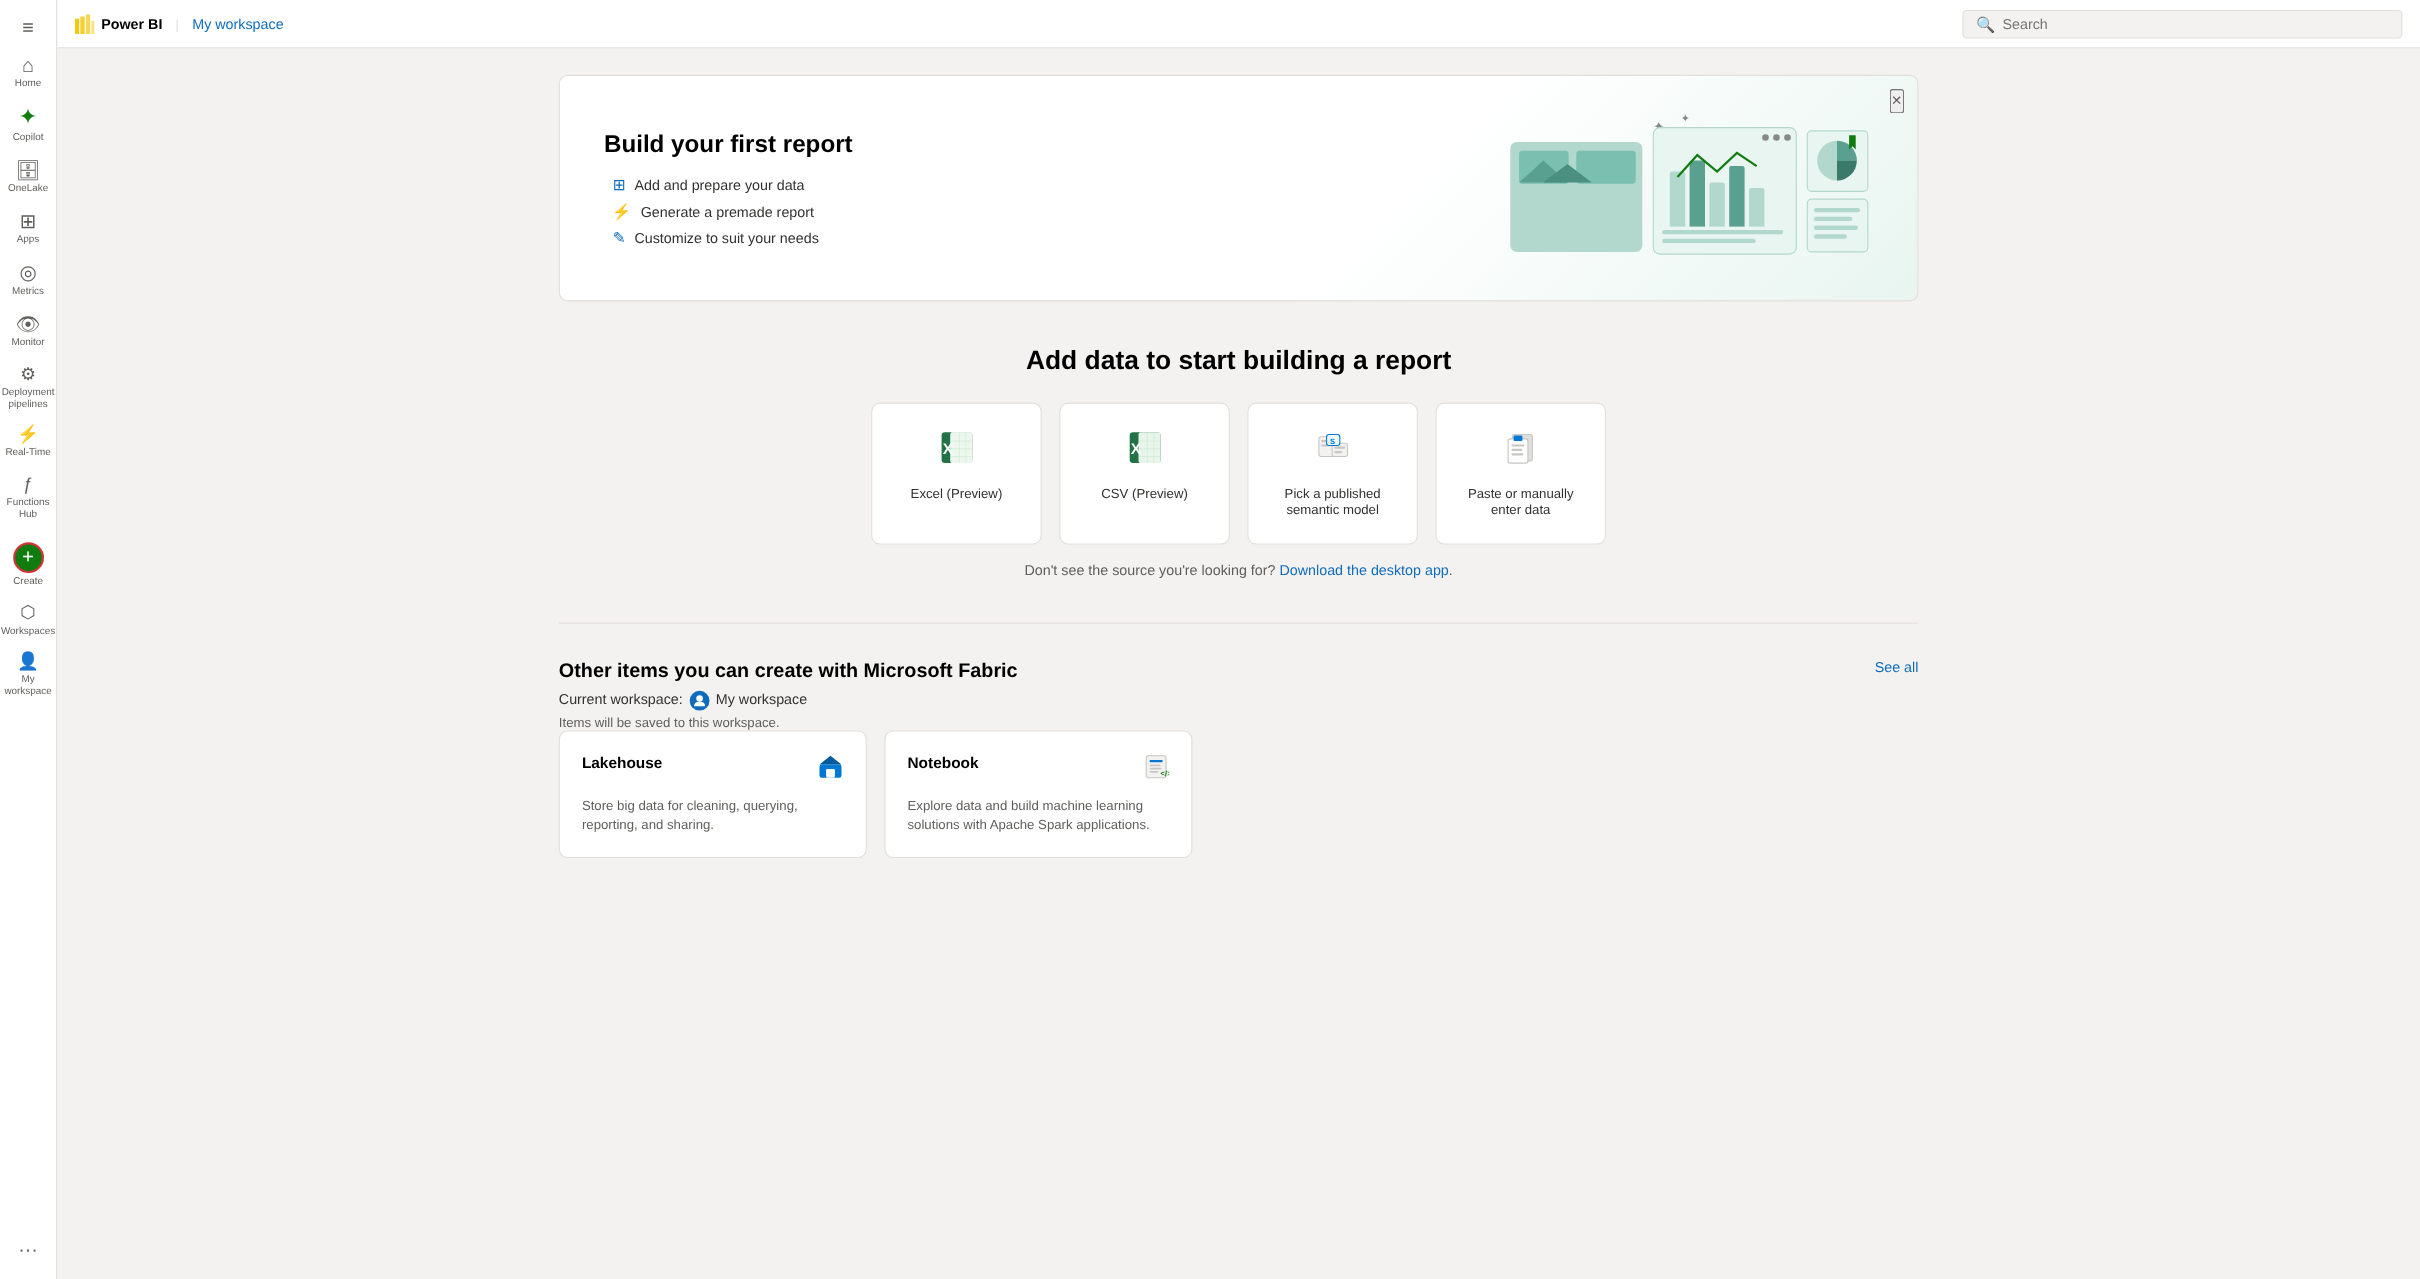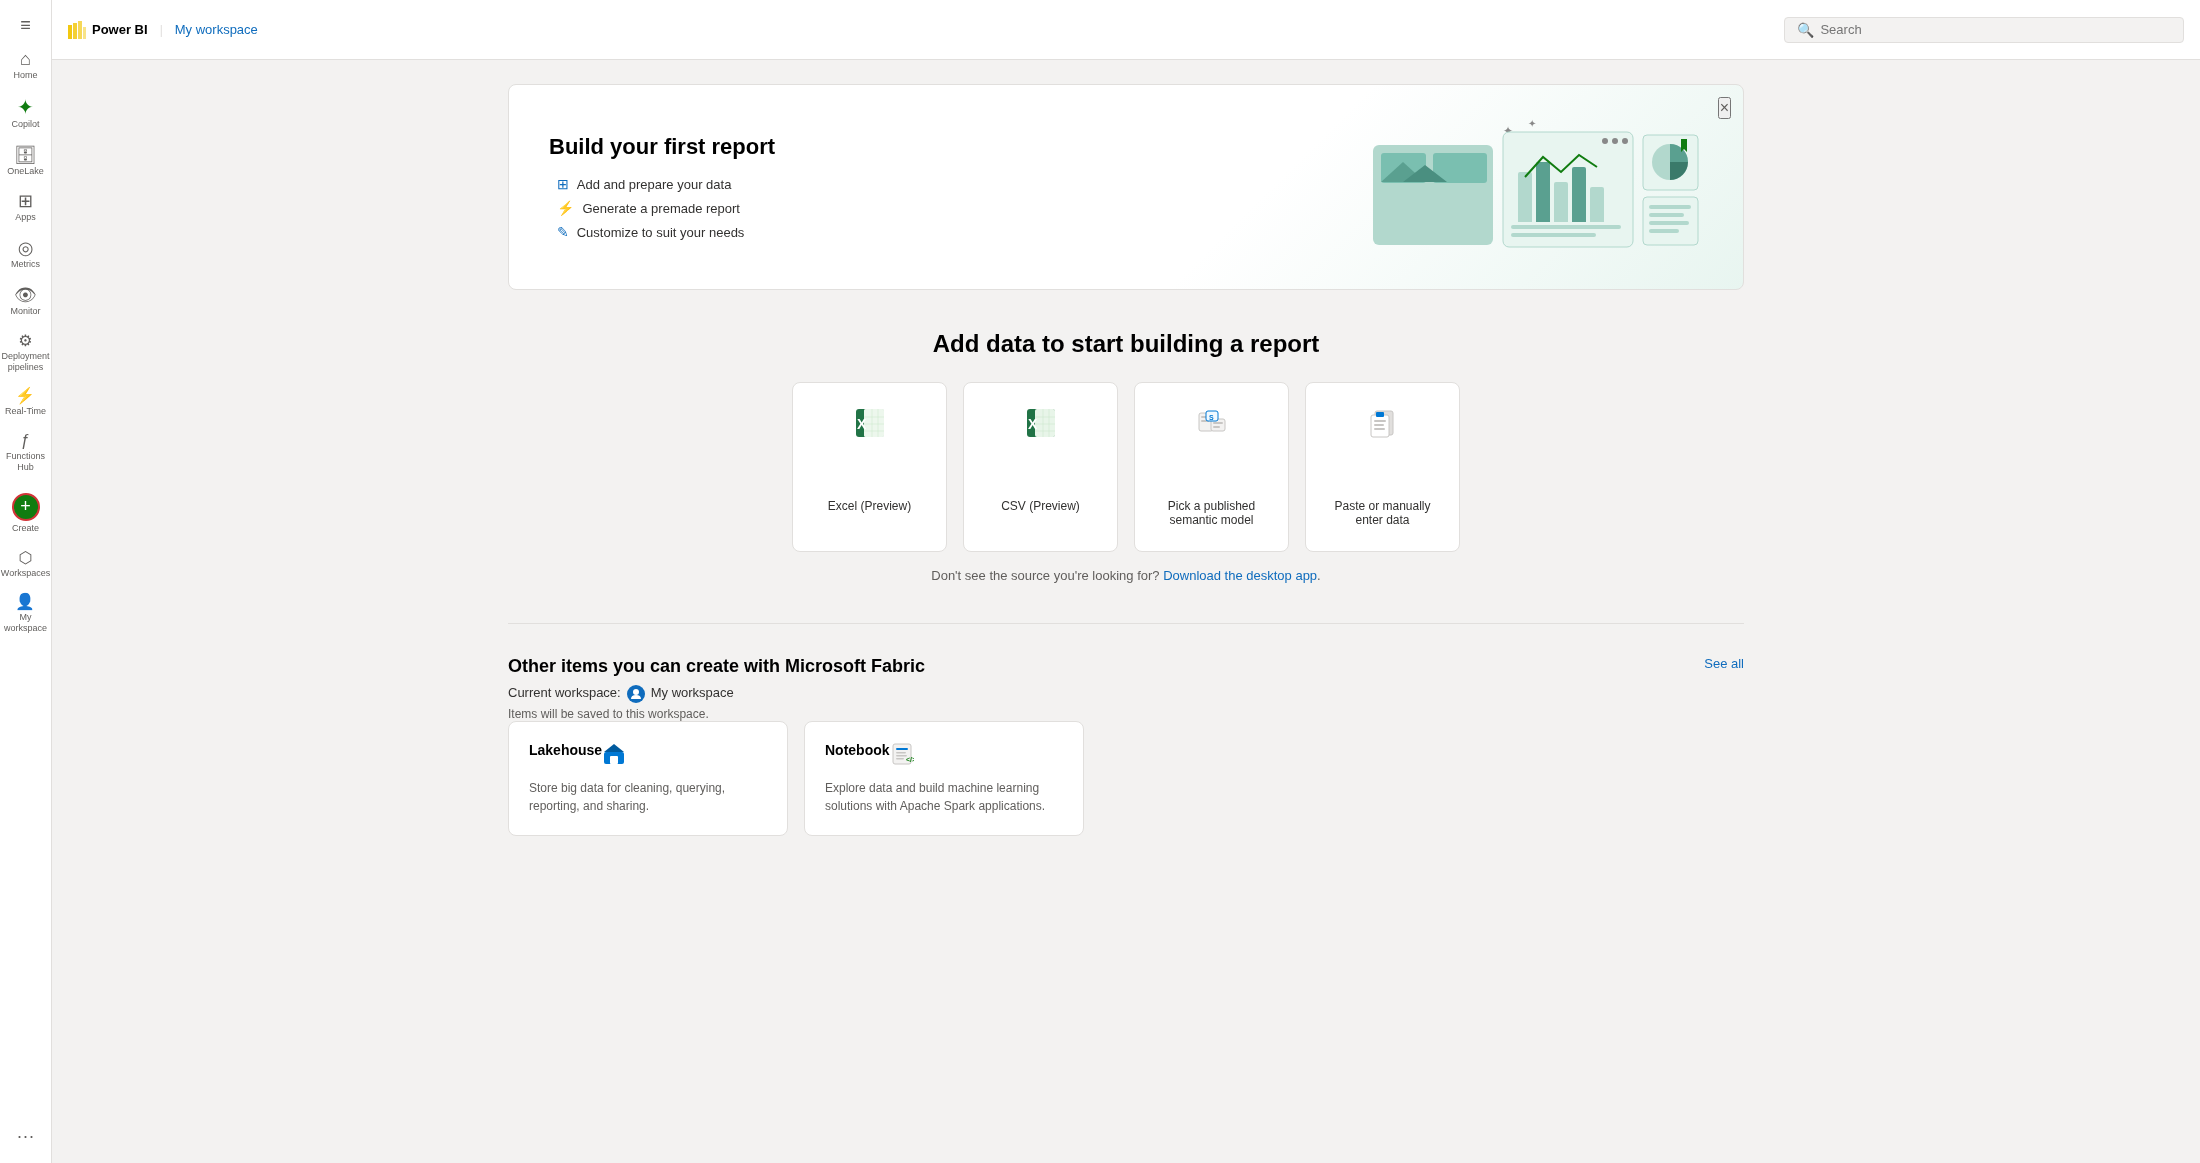--- a/index.html
+++ b/index.html
@@ -40,21 +40,21 @@
     
     .main {
       flex: 1;
       overflow-y: auto;
       background: #f3f2f1;
     }
 
     
     .topbar {
       background: #fff;
-      height: 60px;
+      height: 44px;
       display: flex;
       align-items: center;
       padding: 0 16px;
       border-bottom: 1px solid #e1dfdd;
       gap: 8px;
       position: sticky;
       top: 0;
       z-index: 5;
     }
     .topbar-logo { font-size: 13px; font-weight: 600; color: #000; display: flex; align-items: center; gap: 6px; }
@@ -128,21 +128,21 @@
       padding: 24px 16px;
       width: 155px;
       display: flex;
       flex-direction: column;
       align-items: center;
       gap: 12px;
       cursor: pointer;
       transition: box-shadow 0.1s;
     }
     .data-card .card-icon { font-size: 28px; }
-    .data-card .card-label { font-size: 12px; text-align: center; color: #323130; font-weight: 500; margin-top: 41px; }
+    .data-card .card-label { font-size: 12px; text-align: center; color: #323130; font-weight: 500; }
 
     
     .source-hint { text-align: center; font-size: 13px; color: #605e5c; margin-bottom: 40px; }
     .source-hint a { color: #0f6cbd; text-decoration: none; }
 
     
     .divider { border: none; border-top: 1px solid #e1dfdd; margin: 8px 0 32px 0; }
 
     
     .other-section { }
@@ -160,21 +160,21 @@
       background: #fff;
       border: 1px solid #e1dfdd;
       border-radius: 8px;
       padding: 20px;
       width: 280px;
       display: flex;
       flex-direction: column;
       gap: 8px;
       cursor: pointer;
     }
-    .fabric-card-header { display: flex; align-items: flex-start; }
+    .fabric-card-header { display: flex; justify-content: space-between; align-items: flex-start; }
     .fabric-card-title { font-size: 14px; font-weight: 600; color: #000; }
     .fabric-card-desc { font-size: 12px; color: #605e5c; line-height: 1.5; }
     .fabric-card-icon { font-size: 20px; }
   </style>
 </head>
 <body>
 
 <div class="sidebar">
 
   <div class="sidebar-item">

